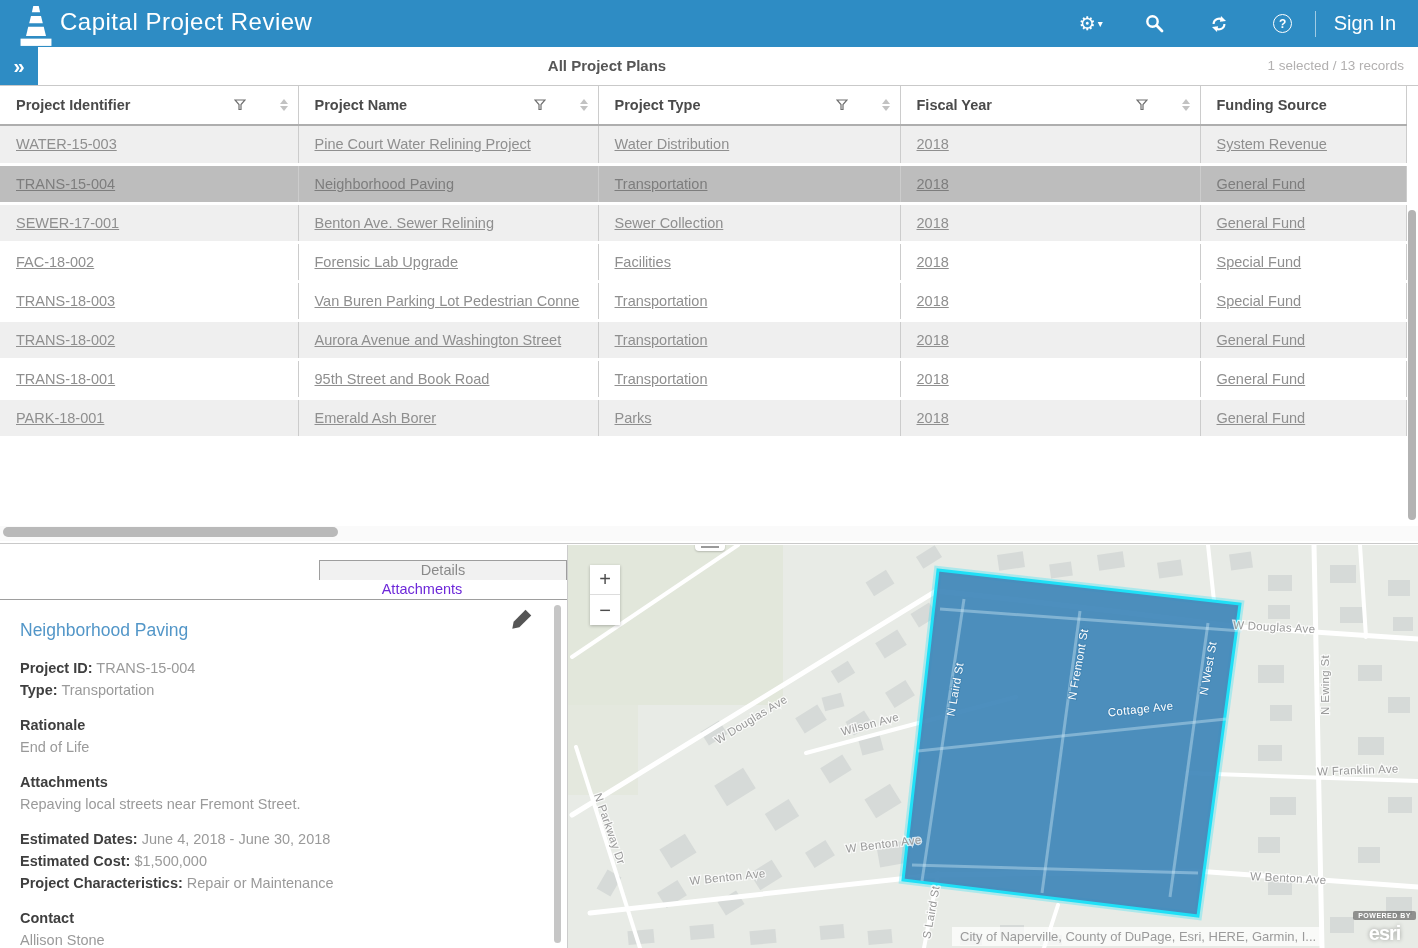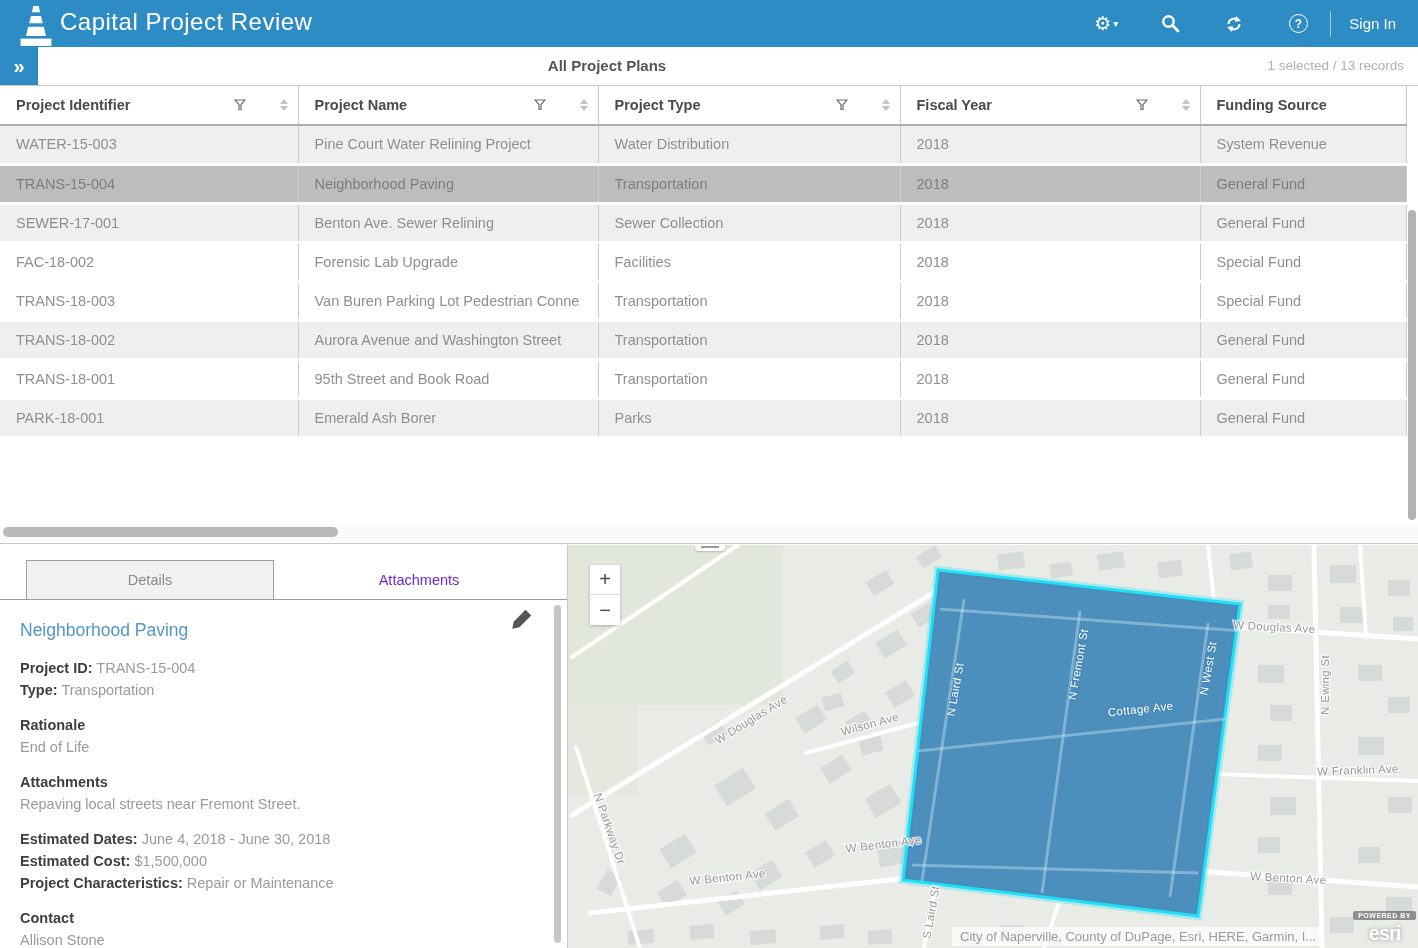--- a/index.html
+++ b/index.html
@@ -15,21 +15,21 @@
     letter-spacing:0.5px; color:#fff; }
   .header-icons { position:absolute; right:0; top:0; height:47px; display:flex;
     align-items:center; gap:0; }
   .hicon { width:64px; height:47px; display:flex; align-items:center; justify-content:center;
     cursor:pointer; color:#fff; }
   .gear-wrap { display:flex; align-items:center; gap:2px; font-size:19px; }
   .caret { font-size:10px; }
   .help-circle { width:19px; height:19px; border:1.6px solid #fff; border-radius:50%;
     display:flex; align-items:center; justify-content:center; font-size:12px; font-weight:bold; }
   .hdr-divider { width:1px; height:26px; background:rgba(255,255,255,0.55); }
-  .sign-in { padding:0 22px 0 18px; font-size:15px; cursor:pointer; }
+  .sign-in { padding:0 22px 0 18px; font-size:20px; cursor:pointer; }
 
   
   .subheader { position:absolute; top:47px; left:0; width:100%; height:39px; background:#fff;
     border-bottom:1px solid #c9c9c9; }
   .expand-btn { position:absolute; left:0; top:0; width:38px; height:38px; background:#2E8CC4;
     color:#fff; font-size:20px; font-weight:bold; display:flex; align-items:center;
     justify-content:center; cursor:pointer; }
   .panel-title { position:absolute; left:607px; top:10px; transform:translateX(-50%);
     font-size:15px; font-weight:bold; color:#565656; }
   .records-info { position:absolute; right:14px; top:11px; font-size:13.5px; color:#b2b0b0; }
@@ -46,38 +46,38 @@
   .th-label { flex:0 0 auto; }
   .th-sp { flex:1; }
   .filter-icon { margin-right:6px; cursor:pointer; display:flex; }
   .sort-stack { display:flex; flex-direction:column; gap:2px; cursor:pointer; }
   .tri-up { width:0; height:0; border-left:4px solid transparent; border-right:4px solid transparent;
     border-bottom:5px solid #c2c2c2; }
   .tri-dn { width:0; height:0; border-left:4px solid transparent; border-right:4px solid transparent;
     border-top:5px solid #c2c2c2; }
   tbody td { height:39px; font-size:14.5px; color:#8f8f8f; padding:0 10px 0 16px;
     border-right:1px solid #ccc; border-bottom:3px solid #fff; white-space:nowrap;
-    overflow:hidden; }
+    overflow:hidden;text-decoration:underline; }
   tr.striped td { background:#efefef; }
   tr.plain td { background:#ffffff; }
   tr.selected td { background:#bdbdbd; color:#7d7d7d; }
   .hscroll-track { position:absolute; left:0; bottom:2px; width:100%; height:15px; background:#fafafa; }
   .hscroll-thumb { position:absolute; left:3px; bottom:4px; width:335px; height:10px;
     background:#b9b9b9; border-radius:6px; cursor:grab; }
   .vscroll-thumb-table { position:absolute; right:2px; top:124px; width:8px; height:310px;
     background:#b3b3b3; border-radius:5px; cursor:grab; }
 
   
   .bottom { position:absolute; top:545px; left:0; width:100%; height:403px; display:flex; }
 
   
   .details-panel { position:relative; width:568px; height:403px; background:#fff;
     border-right:1px solid #ccc; padding:15px 0 0 0; overflow:hidden; }
   .tabs { display:flex; align-items:flex-end; height:40px; border-bottom:1px solid #9e9e9e;
-    padding-left:26px; }
+    padding-left:14px;flex-direction:column; }
   .tab { height:39px; display:flex; align-items:center; justify-content:center;
     font-size:14.5px; cursor:pointer; }
   .tab.active { width:248px; background:#f1f1f1; border:1px solid #9e9e9e; border-bottom:none;
     color:#8a8a8a; }
   .tab.inactive { width:290px; color:#6d28d9; }
   .details-content { padding:20px 40px 0 20px; position:relative; }
   .detail-title { font-size:17.5px; color:#5296C8; margin-bottom:16px; }
   .edit-btn { position:absolute; top:8px; right:34px; cursor:pointer; }
   .fld { font-size:14.5px; line-height:22px; color:#9a9a9a; }
   .fld b { color:#3f3f3f; }

